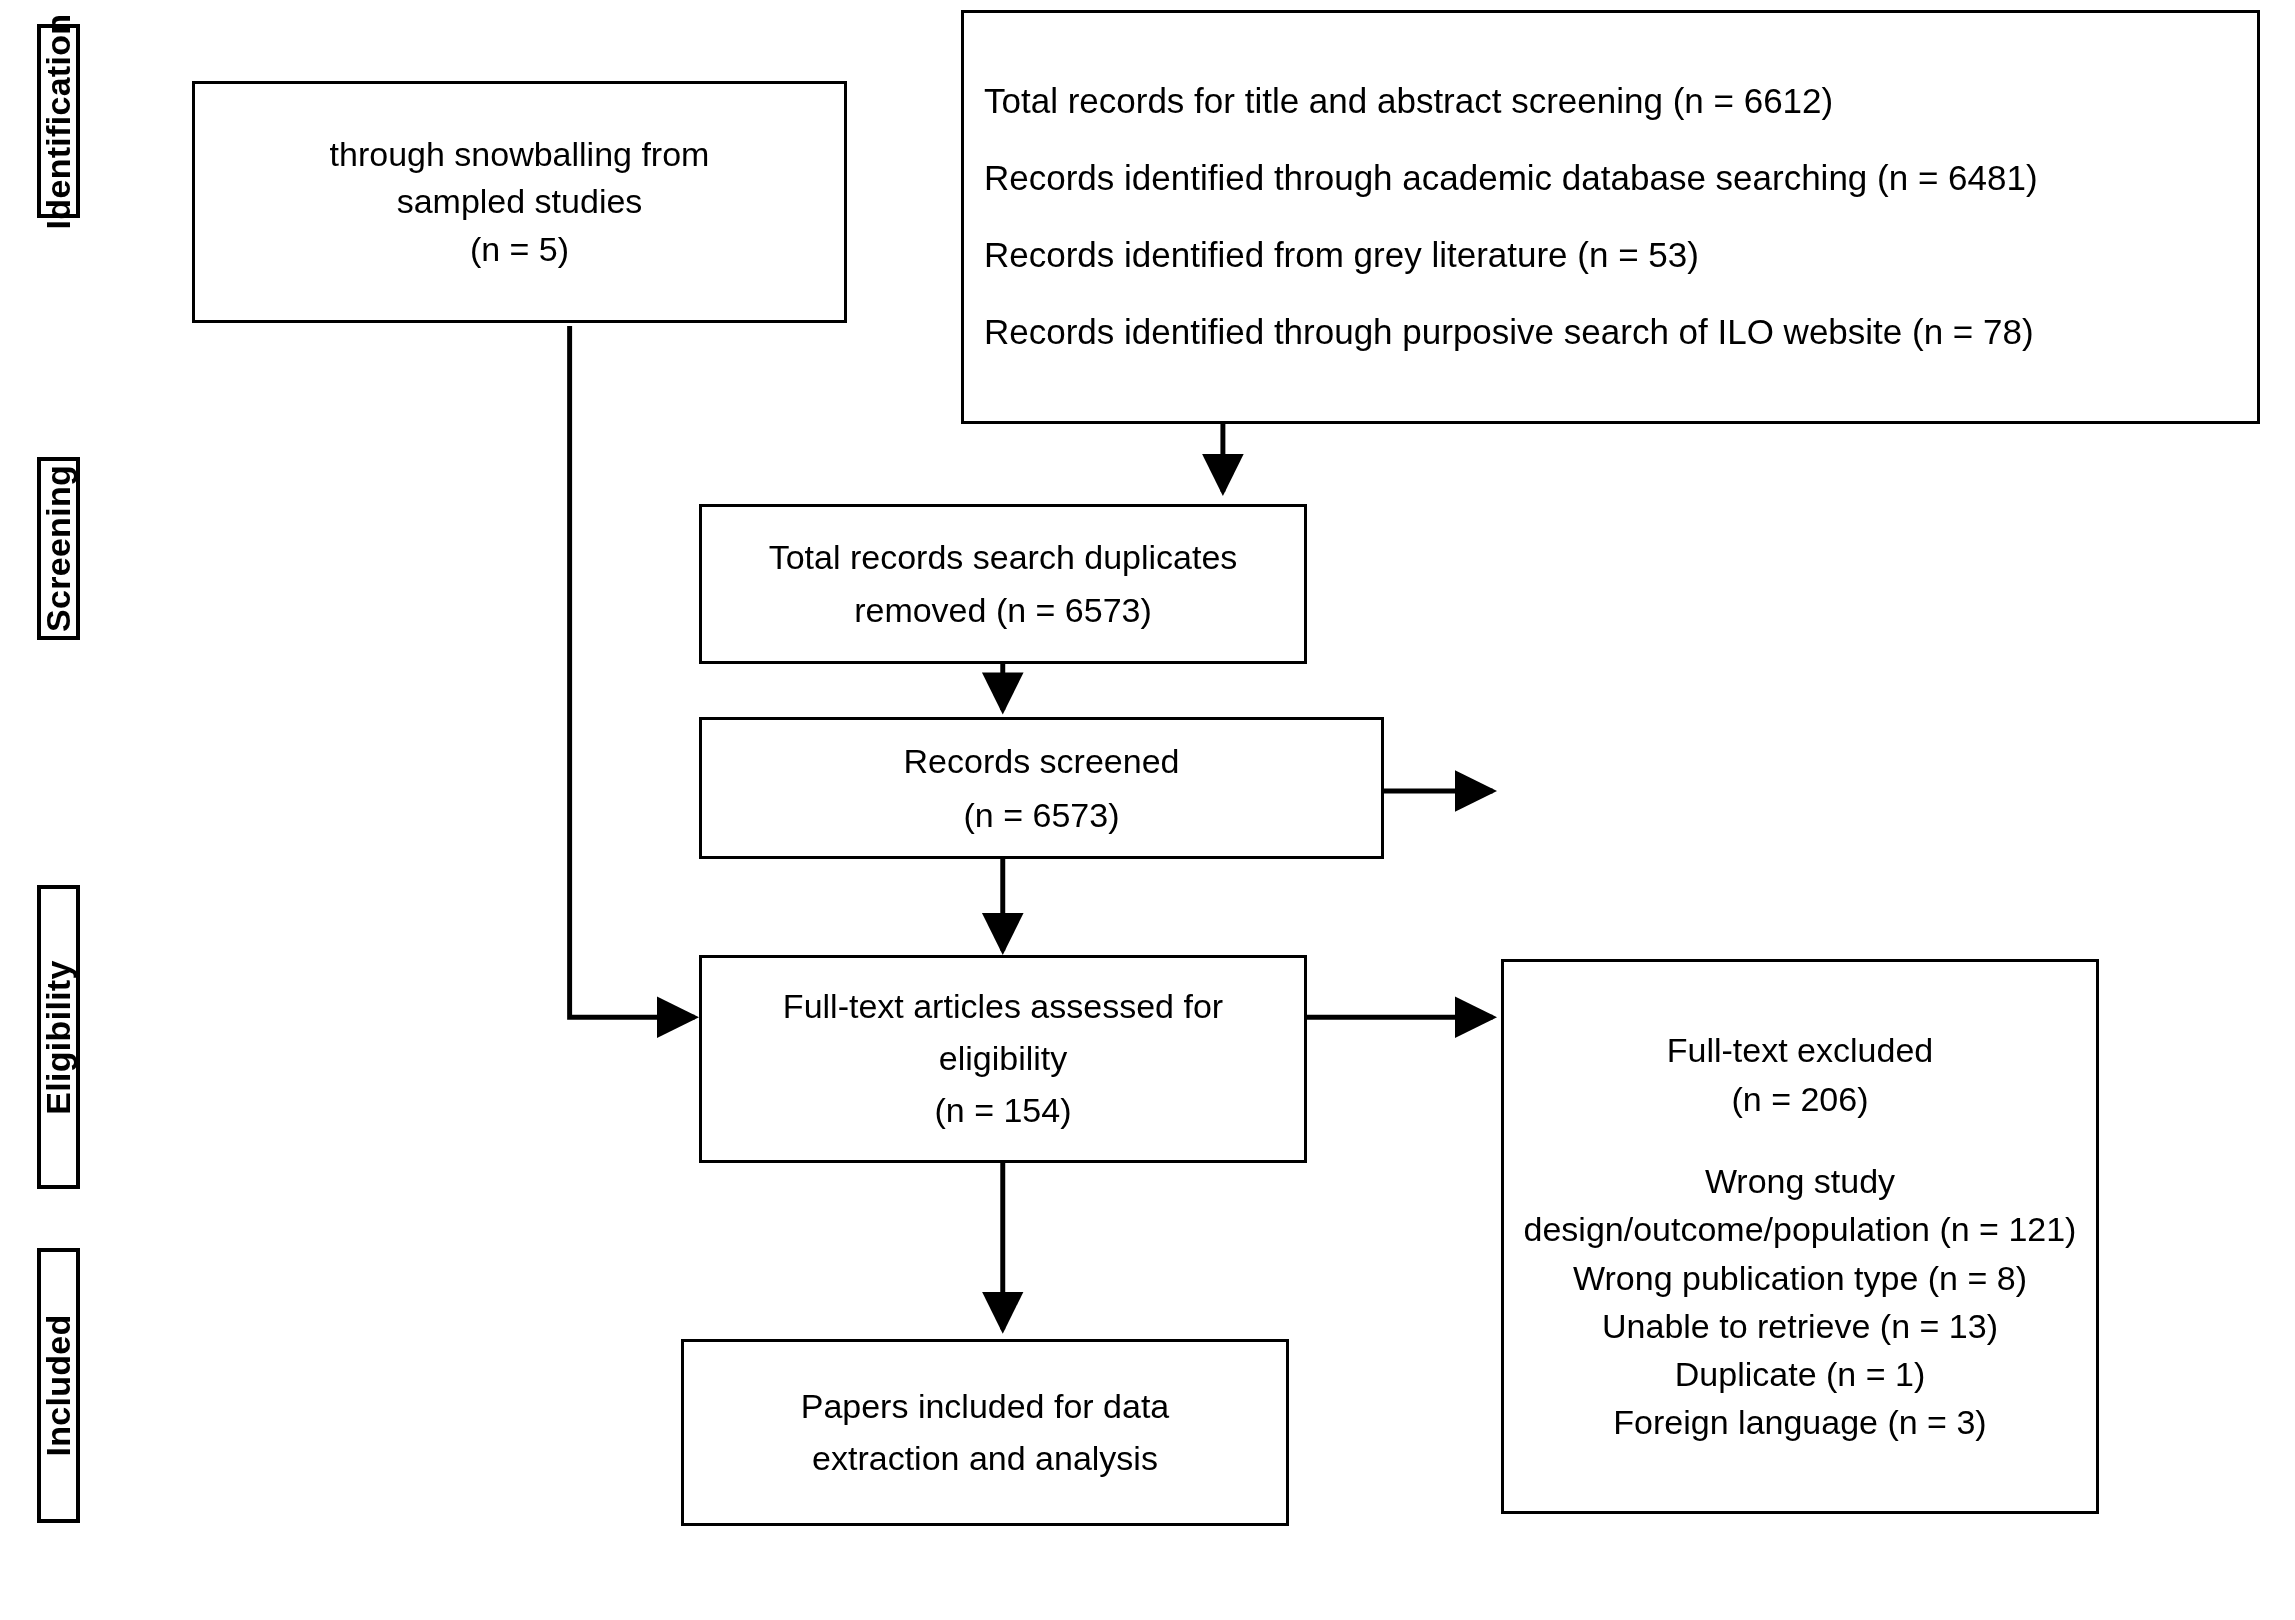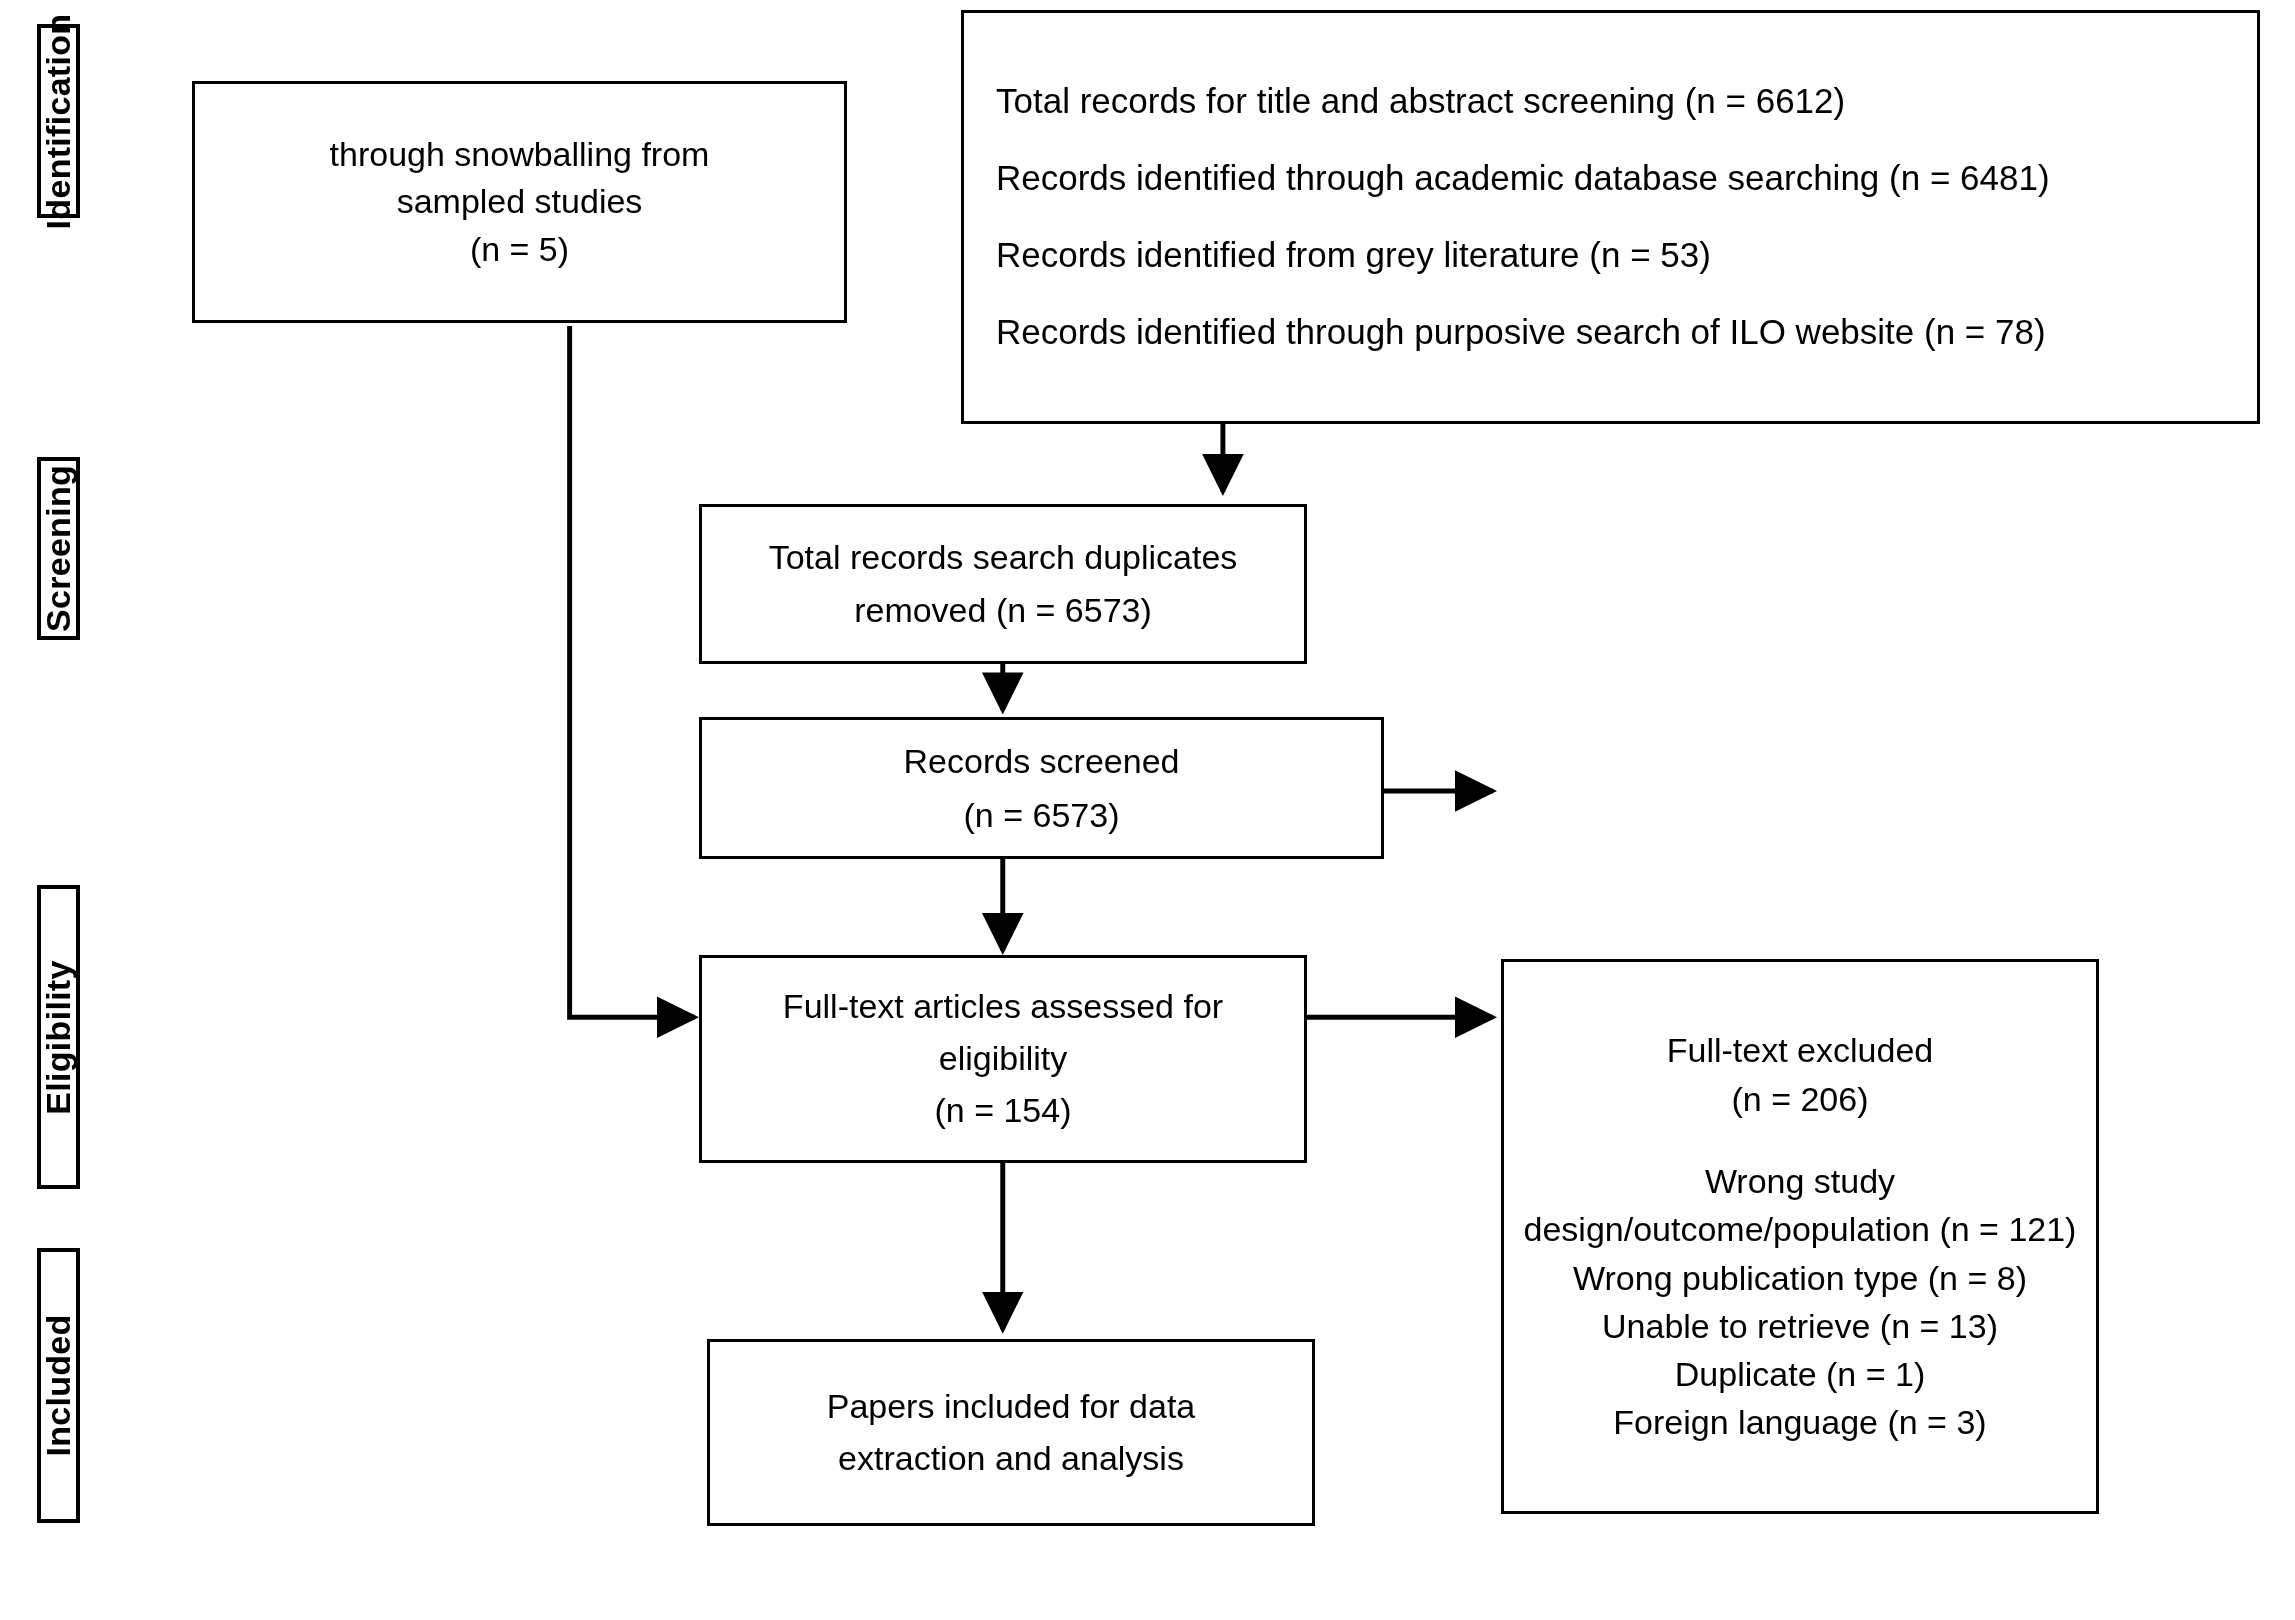--- a/index.html
+++ b/index.html
@@ -53,21 +53,21 @@
     font-size: 34px;
     font-weight: bold;
     color: #000000;
     letter-spacing: 0.3px;
     font-family: "Liberation Sans", sans-serif;
   }
   
   .node.left-align {
     align-items: flex-start;
     text-align: left;
-    padding-left: 32px;
+    padding-left: 20px;
   }
   .node.left-align .line {
     text-align: left;
   }
   .node.spaced .line + .line {
     margin-top: 30px;
   }
   .node.gap-block .gapline {
     display: block;
     height: 34px;
@@ -159,19 +159,19 @@
     <span class="line">(n = 206)</span>
     <span class="gapline"></span>
     <span class="line">Wrong study</span>
     <span class="line">design/outcome/population (n = 121)</span>
     <span class="line">Wrong publication type (n = 8)</span>
     <span class="line">Unable to retrieve  (n = 13)</span>
     <span class="line">Duplicate (n = 1)</span>
     <span class="line">Foreign language (n = 3)</span>
   </div>
 
-  <div class="node" style="left:707px; top:1339px; width:608px; height:187px; font-size:34px; line-height:1.52;">
+  <div class="node" style="left:681px; top:1339px; width:608px; height:187px; font-size:34px; line-height:1.52;">
     <span class="line">Papers included for data</span>
     <span class="line">extraction and analysis</span>
   </div>
 
 </div>
 
 
 </body></html>

